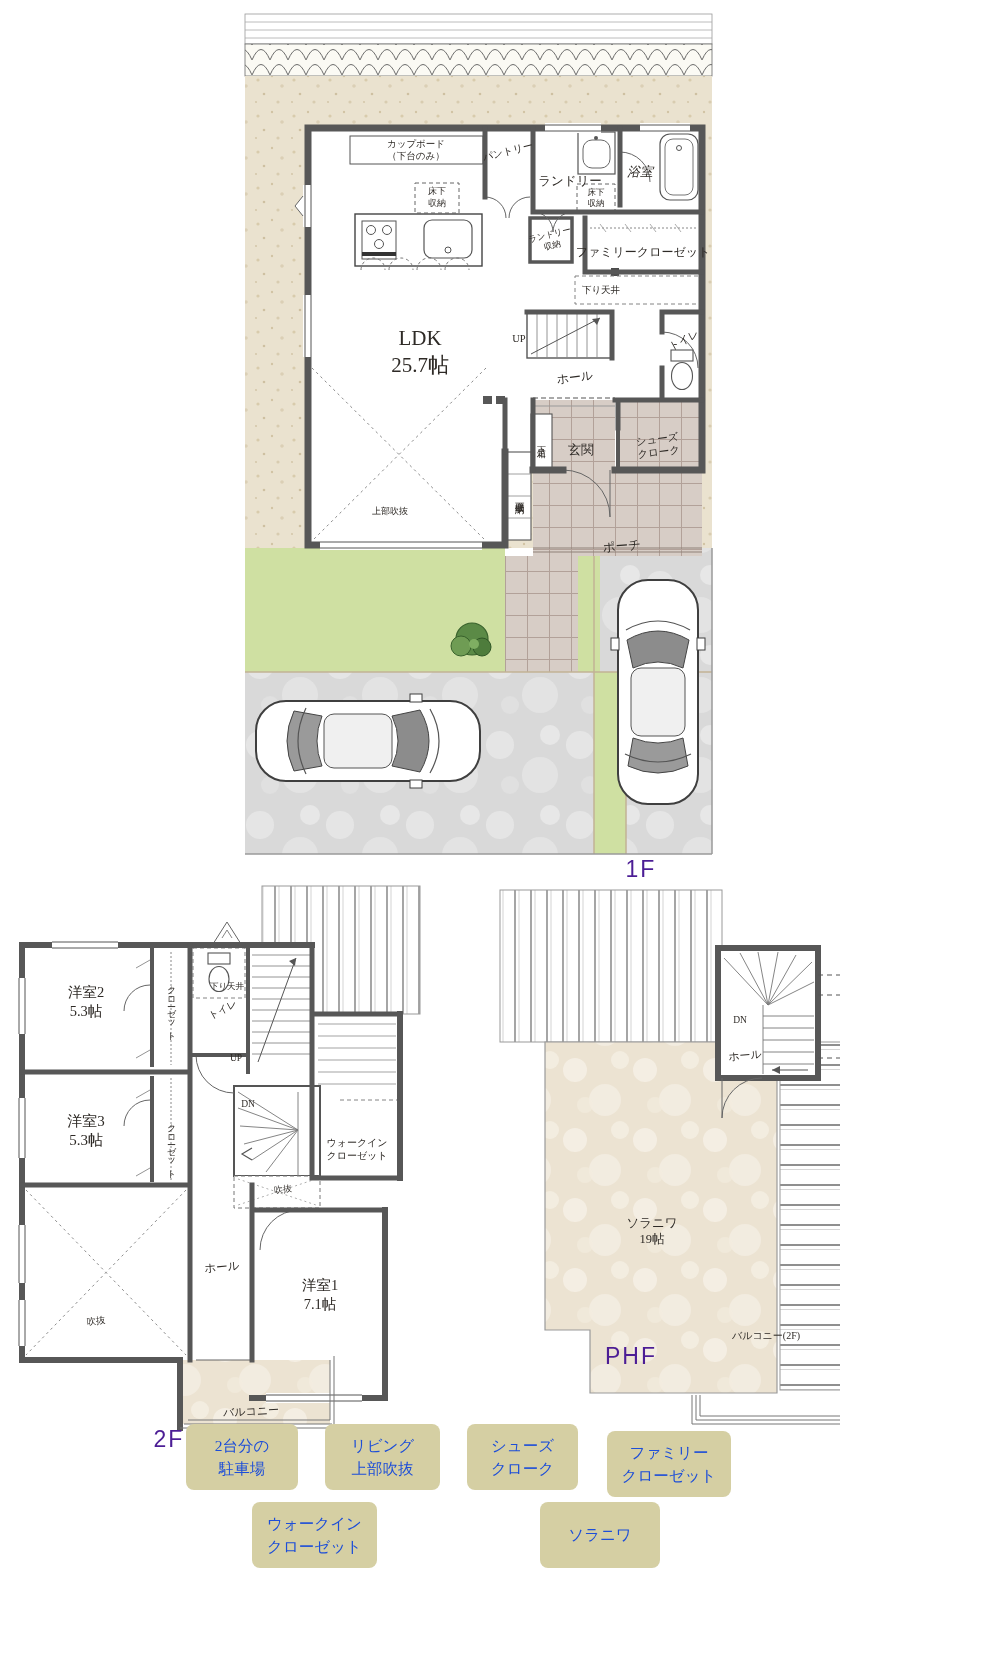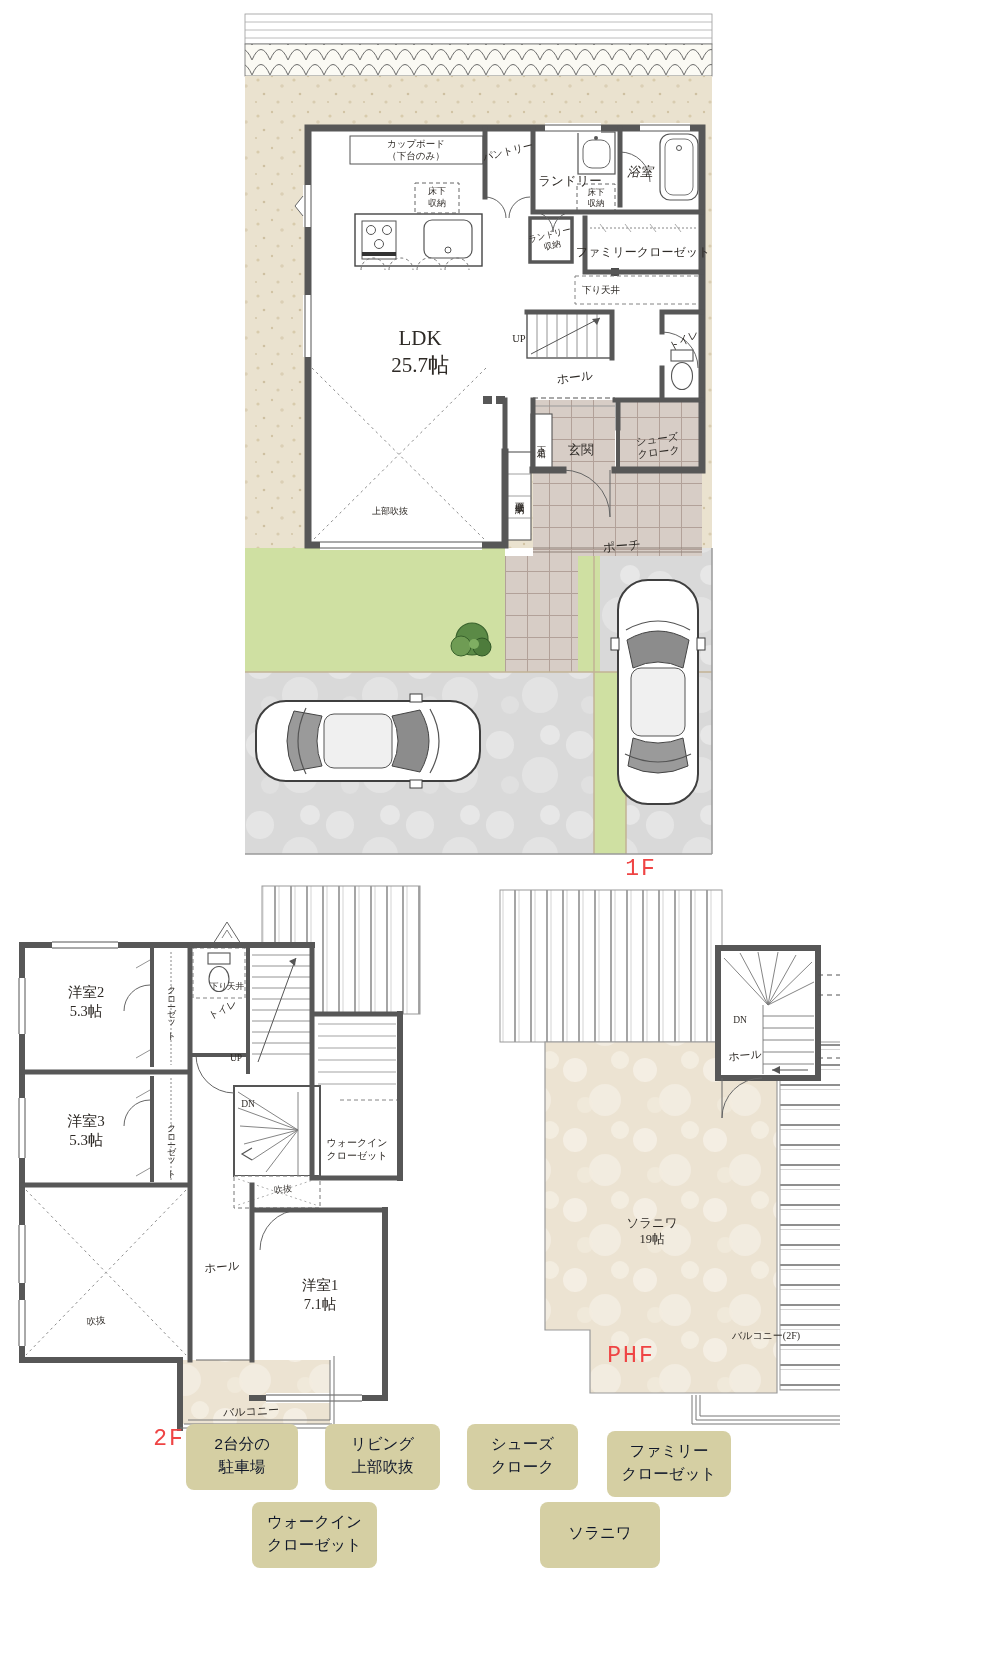--- a/index.html
+++ b/index.html
@@ -3,26 +3,26 @@
 <meta charset="utf-8">
 <style>
   html,body{margin:0;padding:0;background:#fff;}
   .page{position:relative;width:840px;height:1676px;background:#ffffff;overflow:hidden;}
   svg.plan{position:absolute;left:0;top:0;}
   .lbl{position:absolute;transform:translate(-50%,-50%);
        font-family:"Liberation Serif","DejaVu Serif",serif;color:#2e2a26;
        white-space:pre-line;text-align:center;line-height:1.28;z-index:5;}
   .lbl.v{writing-mode:vertical-rl;text-orientation:upright;line-height:1;letter-spacing:1px;}
   .flabel{position:absolute;transform:translate(-50%,-50%);
-       font-family:Liberation Mono, monospace;color:#ef4444;
+       font-family:Liberation Sans, sans-serif;color:#4c1d95;
        font-size:23px;letter-spacing:2px;z-index:5;}
   .tag{position:absolute;background:#d5cfa3;border-radius:8px;display:flex;
        align-items:center;justify-content:center;text-align:center;
-       font-family:Liberation Mono, monospace;font-size:15.5px;
-       line-height:1.5;color:#0f172a;white-space:pre-line;z-index:5;}
+       font-family:Liberation Serif, serif;font-size:15.5px;
+       line-height:1.5;color:#1d4ed8;white-space:pre-line;z-index:5;}
 </style>
 </head>
 <body>
 
 <div class="page">
 
 <svg class="plan" width="1000" height="1676" viewBox="0 0 1000 1676">
   <defs>
     <pattern id="speck" width="36" height="36" patternUnits="userSpaceOnUse">
       <circle cx="6" cy="8" r="1.6" fill="#d6c8a8"></circle>

